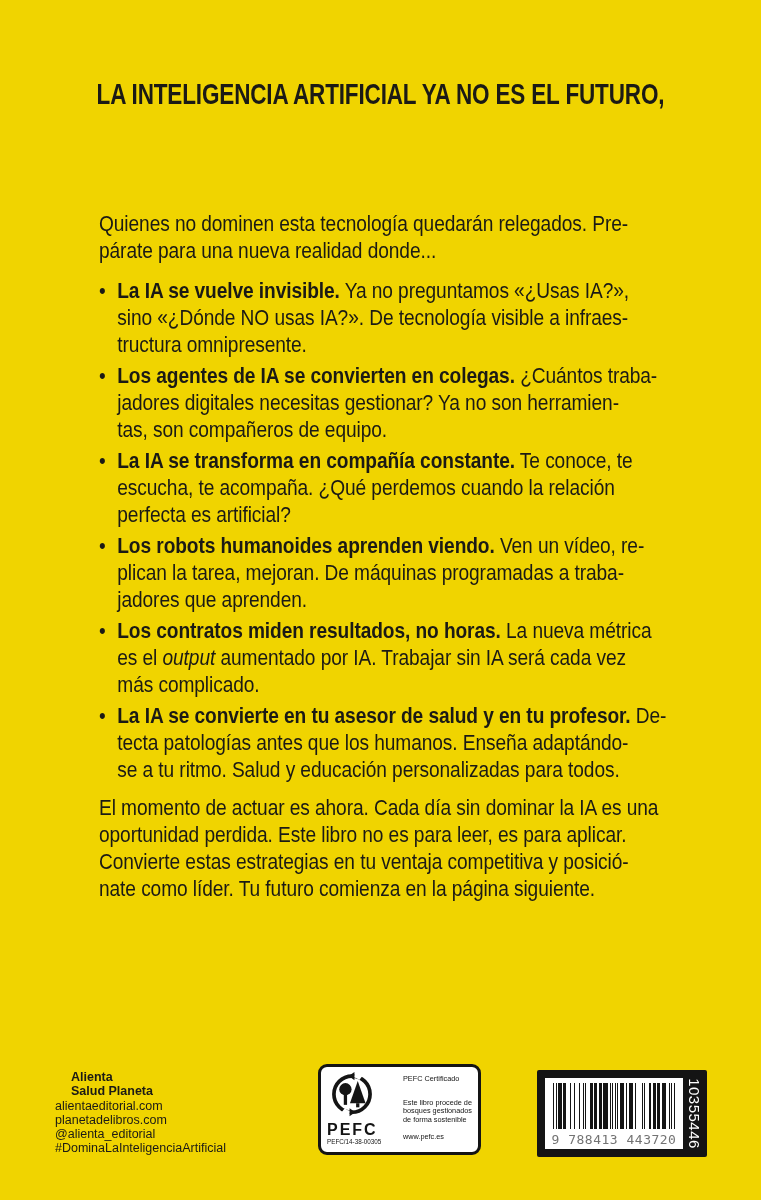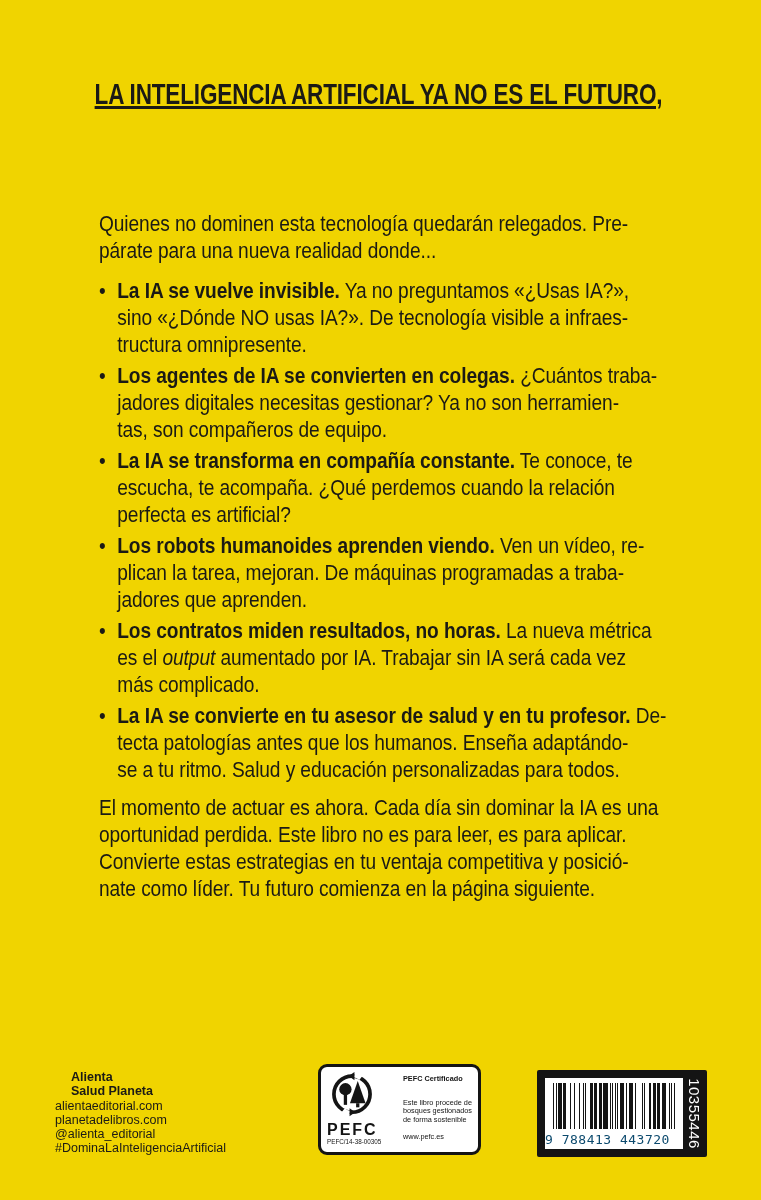--- a/index.html
+++ b/index.html
@@ -3,21 +3,21 @@
 <meta charset="utf-8">
 <style>
   html,body{margin:0;padding:0;background:#444;}
   .page{
     position:relative;width:761px;height:1200px;margin:0 auto;
     background:#F0D400;color:#1B1A15;overflow:hidden;
     font-family:"Liberation Sans",sans-serif;
   }
   
   .headline{position:absolute;top:77px;left:0;width:761px;}
-  .hline{display:flex;justify-content:flex-start;line-height:34px;text-decoration:underline;}
+  .hline{display:flex;justify-content:center;line-height:34px;}
   .hline>span{
     flex:0 0 auto;white-space:nowrap;display:inline-block;
     font-weight:bold;font-size:30px;letter-spacing:-0.2px;
     transform:scaleX(0.75);transform-origin:center top;
   }
   
   .bodywrap{
     position:absolute;left:99px;top:210px;width:665px;
     font-size:22px;line-height:27px;
     transform:scaleX(0.87);transform-origin:left top;
@@ -36,34 +36,34 @@
   
   .pefc{
     position:absolute;left:318px;top:1064px;width:163px;height:91px;
     background:#fff;border:3px solid #141414;border-radius:9px;
     box-sizing:border-box;display:flex;padding:5px 4px 4px 6px;color:#141414;
   }
   .pefc-left{flex:0 0 72px;display:flex;flex-direction:column;}
   .pefc-word{font-weight:bold;font-size:16px;line-height:15px;letter-spacing:2px;}
   .pefc-num{font-size:6.3px;line-height:9px;white-space:nowrap;}
   .pefc-right{flex:1 1 auto;font-size:7.3px;line-height:8.6px;padding:3px 0 0 4px;}
-  .pefc-title{font-weight:bold;margin-bottom:2px;}
+  .pefc-title{font-weight:normal;margin-bottom:2px;}
   .pefc-blurb{white-space:pre-line;margin-bottom:9px;margin-top:15px;}
   
   .bcbox{
     position:absolute;left:537px;top:1070px;width:170px;height:87px;
     background:#141414;border-radius:2px;
   }
   .bcwhite{
     position:absolute;left:8px;top:8px;width:138px;height:71px;background:#fff;
   }
   .bcbars{position:absolute;left:8px;top:5px;}
   .bcdigits{
-    position:absolute;left:0;bottom:2px;width:100%;
-    font-family:"DejaVu Sans Mono",monospace;font-size:13px;color:#0c4a6e;
+    position:absolute;left:0;bottom:2px;width:100%;text-align:center;
+    font-family:"DejaVu Sans Mono",monospace;font-size:13px;color:#737373;
     white-space:nowrap;letter-spacing:0.5px;
   }
   .bcstrip{
     position:absolute;right:0;top:0;width:26px;height:87px;
     display:flex;align-items:center;justify-content:center;
   }
   .bcstrip span{
     display:block;color:#fff;font-size:15px;letter-spacing:0.5px;
     white-space:nowrap;transform:rotate(90deg);
   }

